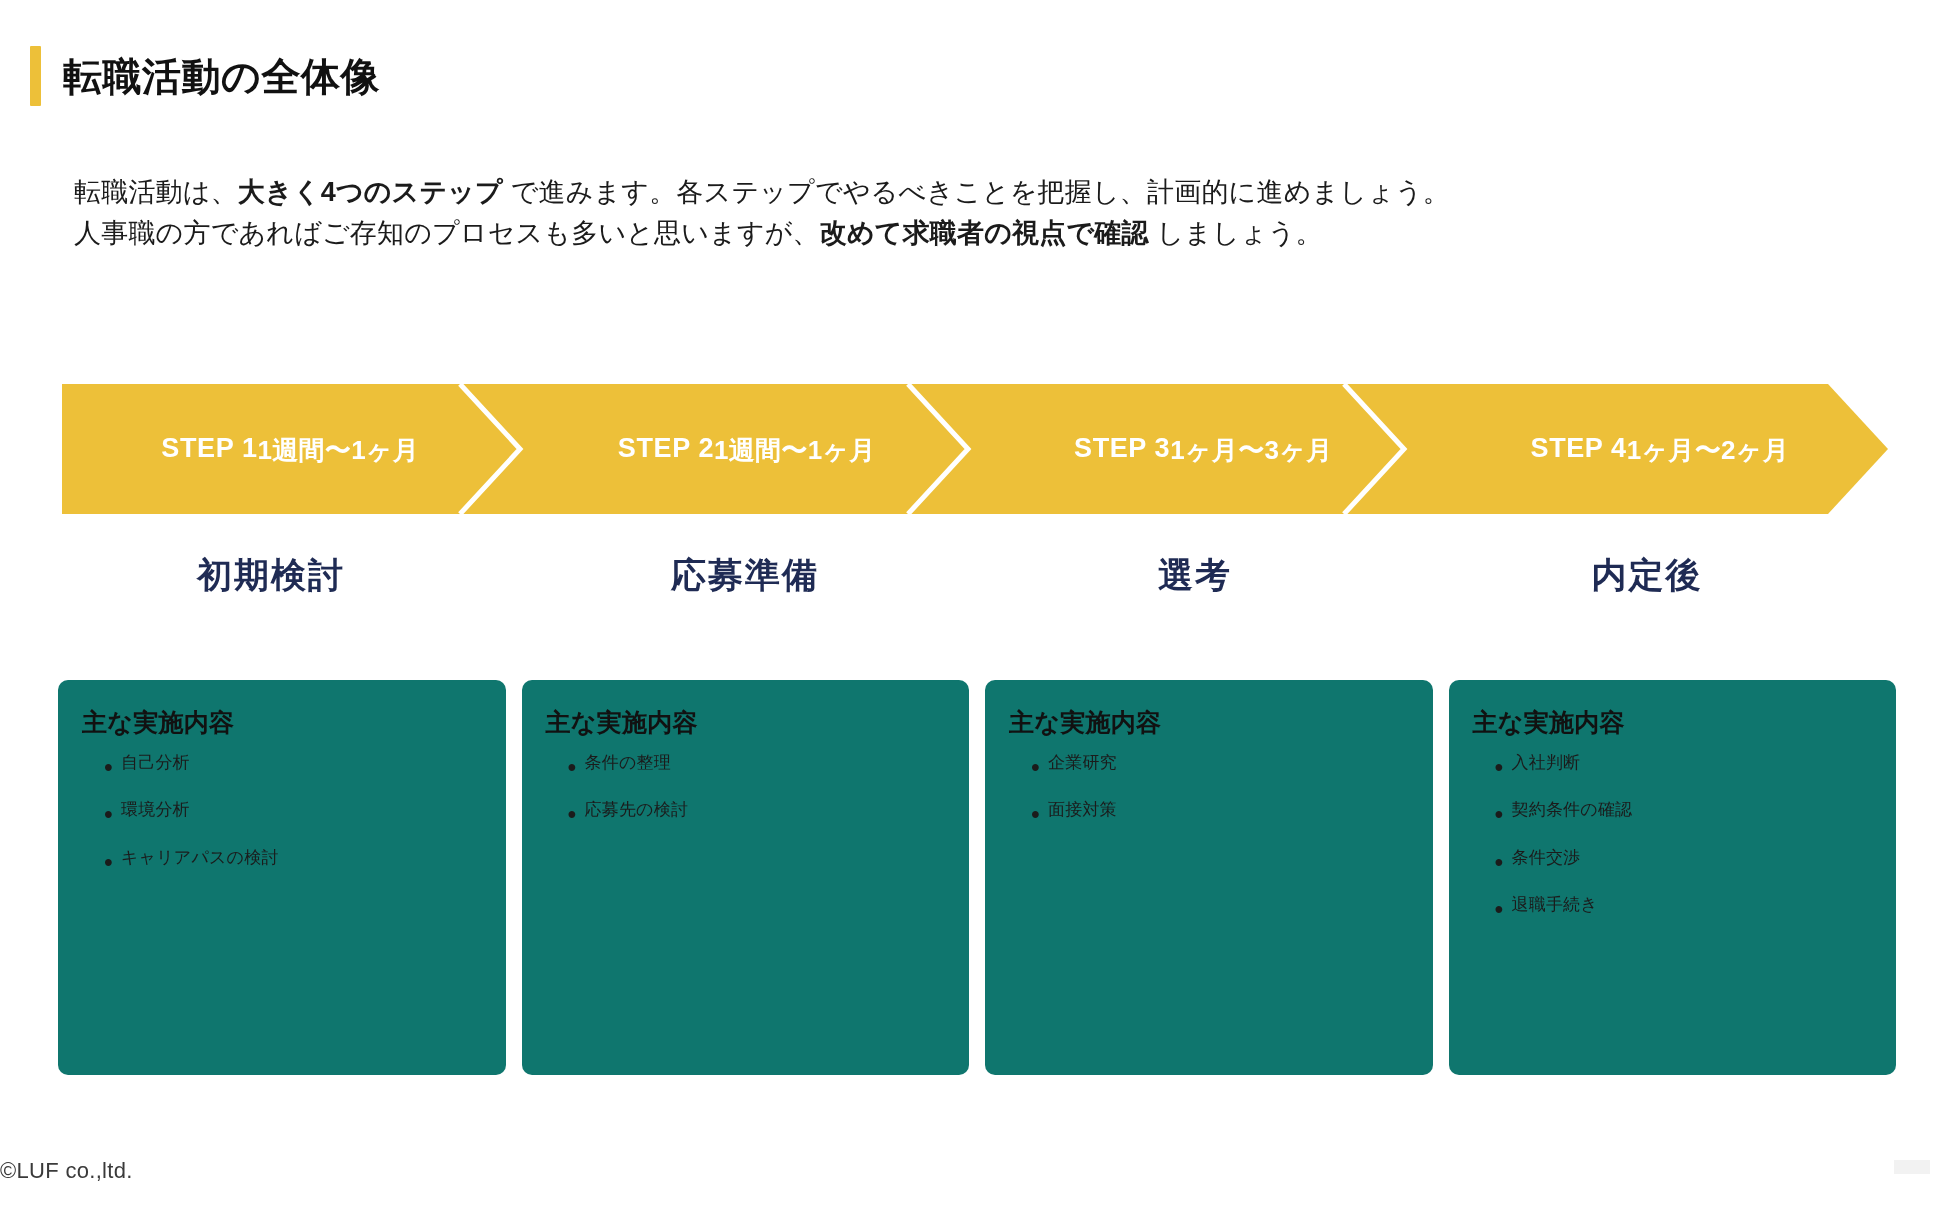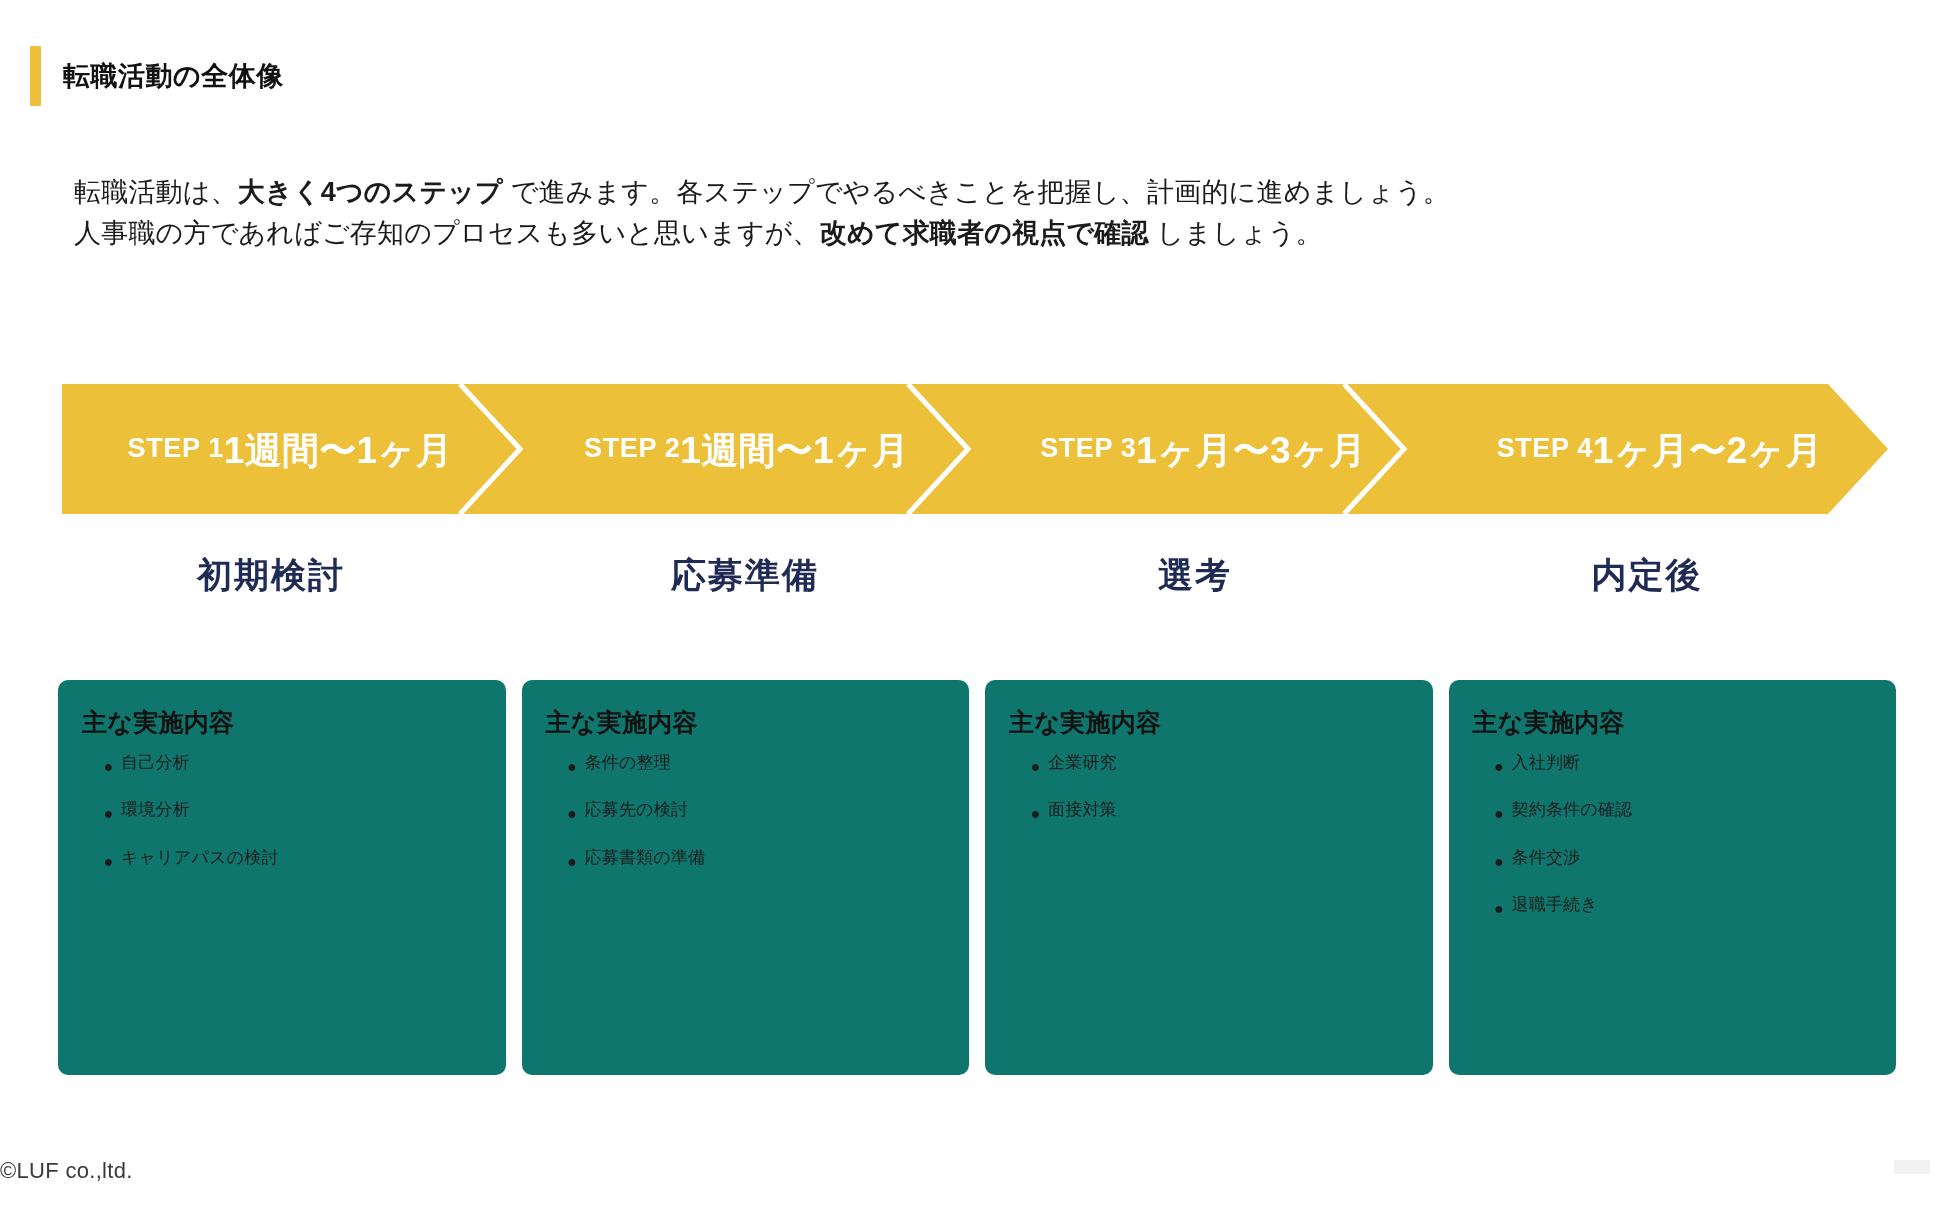--- a/index.html
+++ b/index.html
@@ -25,21 +25,21 @@
     align-items: center;
   }
   .title-bar {
     width: 11px;
     height: 60px;
     background: #EDC039;
     border-radius: 1px;
     margin-right: 22px;
   }
   .title-text {
-    font-size: 27px;
+    font-size: 39px;
     font-weight: bold;
     letter-spacing: 0.5px;
     color: #111111;
     line-height: 1;
   }
 
   
   .intro {
     position: absolute;
     left: 74px;
@@ -78,21 +78,21 @@
     color: #ffffff;
     text-align: center;
   }
   .step-cell .s-name {
     font-size: 27px;
     font-weight: bold;
     letter-spacing: 0.6px;
     line-height: 1.25;
   }
   .step-cell .s-dur {
-    font-size: 37px;
+    font-size: 26px;
     font-weight: bold;
     letter-spacing: 0.3px;
     line-height: 1.45;
     margin-top: 3px;
   }
 
   
   .phases {
     position: absolute;
     left: 62px;
@@ -251,21 +251,20 @@
       <li>自己分析</li>
       <li>環境分析</li>
       <li>キャリアパスの検討</li>
     </ul>
   </div>
   <div class="card">
     <div class="card-head">主な実施内容</div>
     <ul class="card-list">
       <li>条件の整理</li>
       <li>応募先の検討</li>
-      <li>応募書類の準備</li>
     </ul>
   </div>
   <div class="card">
     <div class="card-head">主な実施内容</div>
     <ul class="card-list">
       <li>企業研究</li>
       <li>面接対策</li>
     </ul>
   </div>
   <div class="card">

